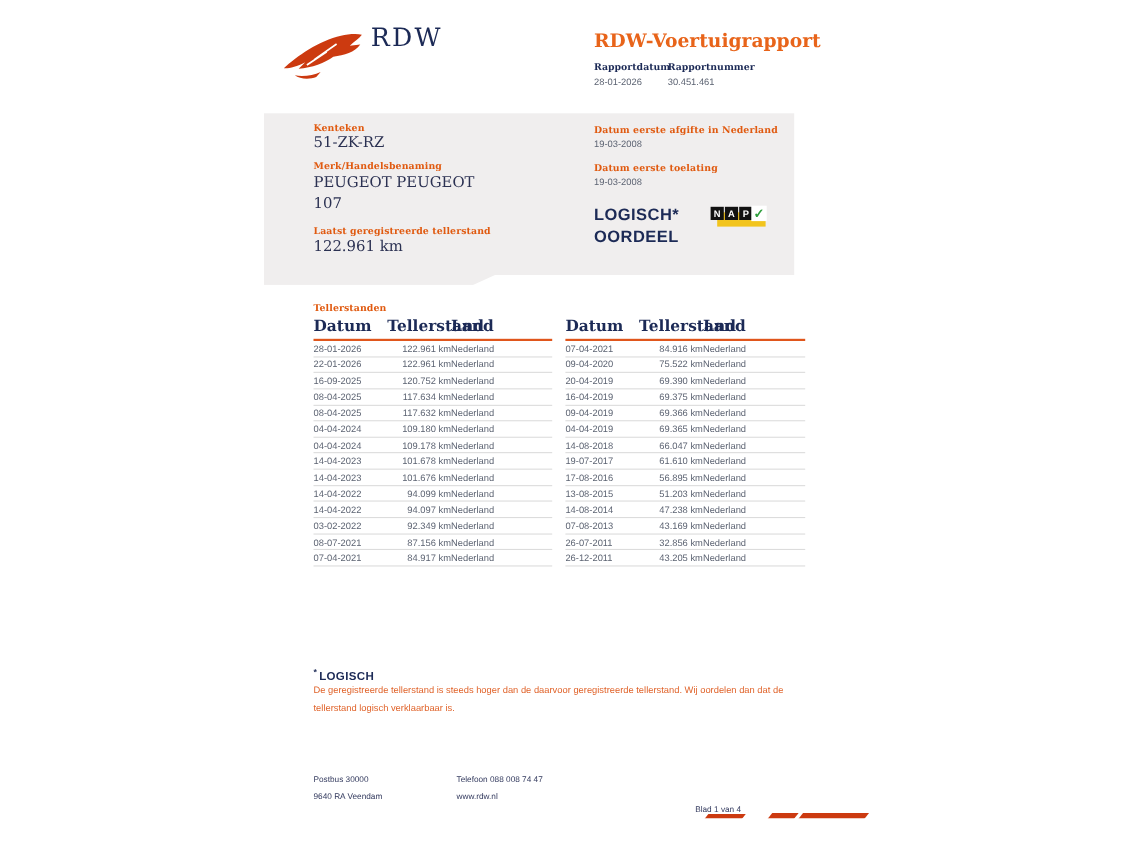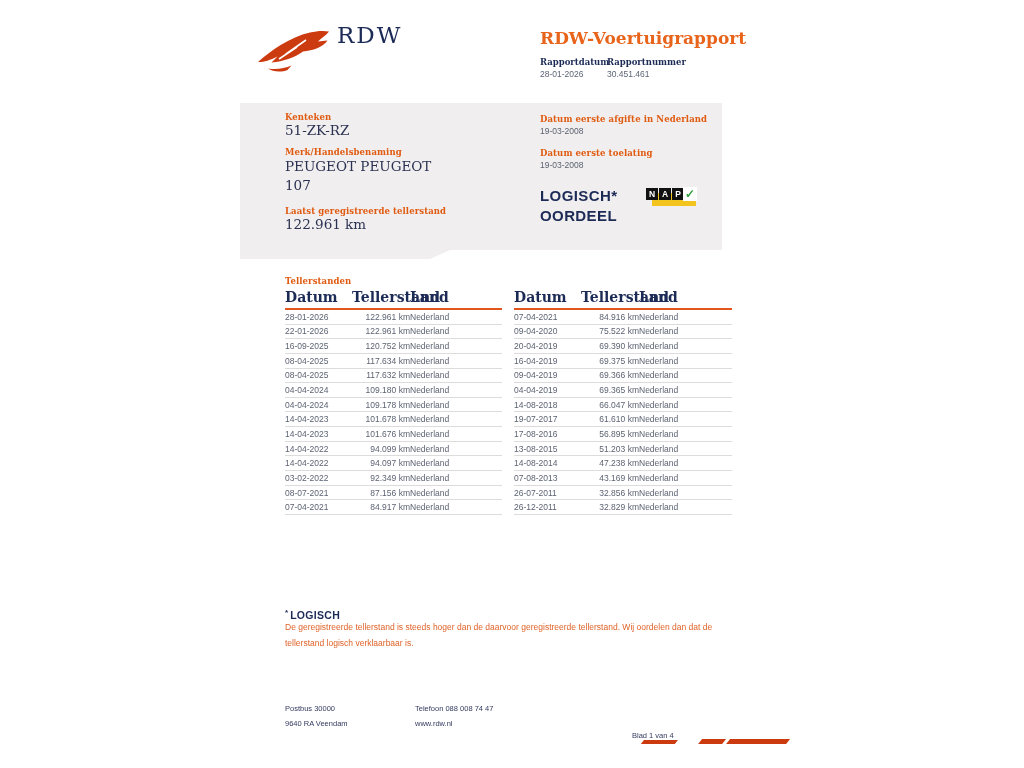--- a/index.html
+++ b/index.html
@@ -240,21 +240,21 @@
           <span class="c1">43.169 km</span>
           <span class="c2">Nederland</span>
         </div>
         <div class="t-row">
           <span class="c0">26-07-2011</span>
           <span class="c1">32.856 km</span>
           <span class="c2">Nederland</span>
         </div>
         <div class="t-row">
           <span class="c0">26-12-2011</span>
-          <span class="c1">32.829 km</span>
+          <span class="c1">43.205 km</span>
           <span class="c2">Nederland</span>
         </div>
       </div>
   </div>
 
   <div class="abs" style="left:285px;top:605px">
     <span class="footnote-star">*</span><span class="footnote-title">LOGISCH</span>
   </div>
   <div class="abs footnote-text" style="left:285px;top:620px">De geregistreerde tellerstand is steeds hoger dan de daarvoor geregistreerde tellerstand. Wij oordelen dan dat de tellerstand logisch verklaarbaar is.</div>
 

